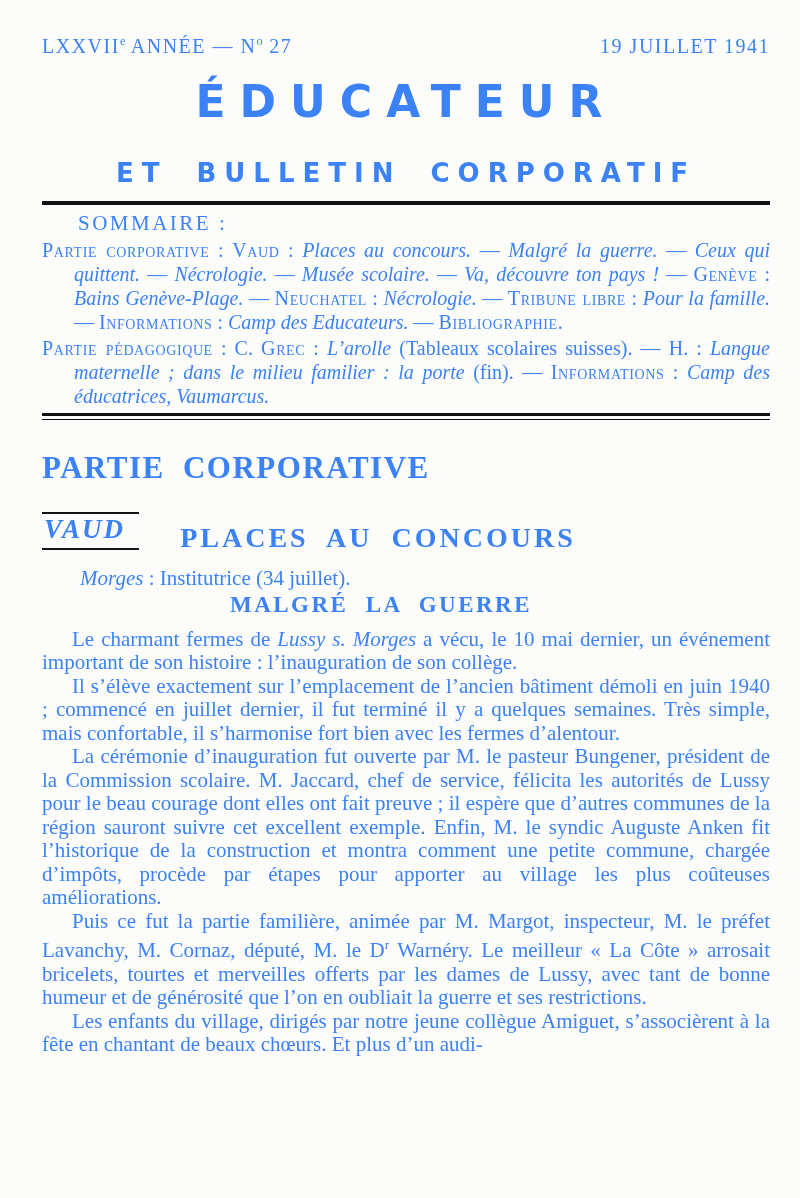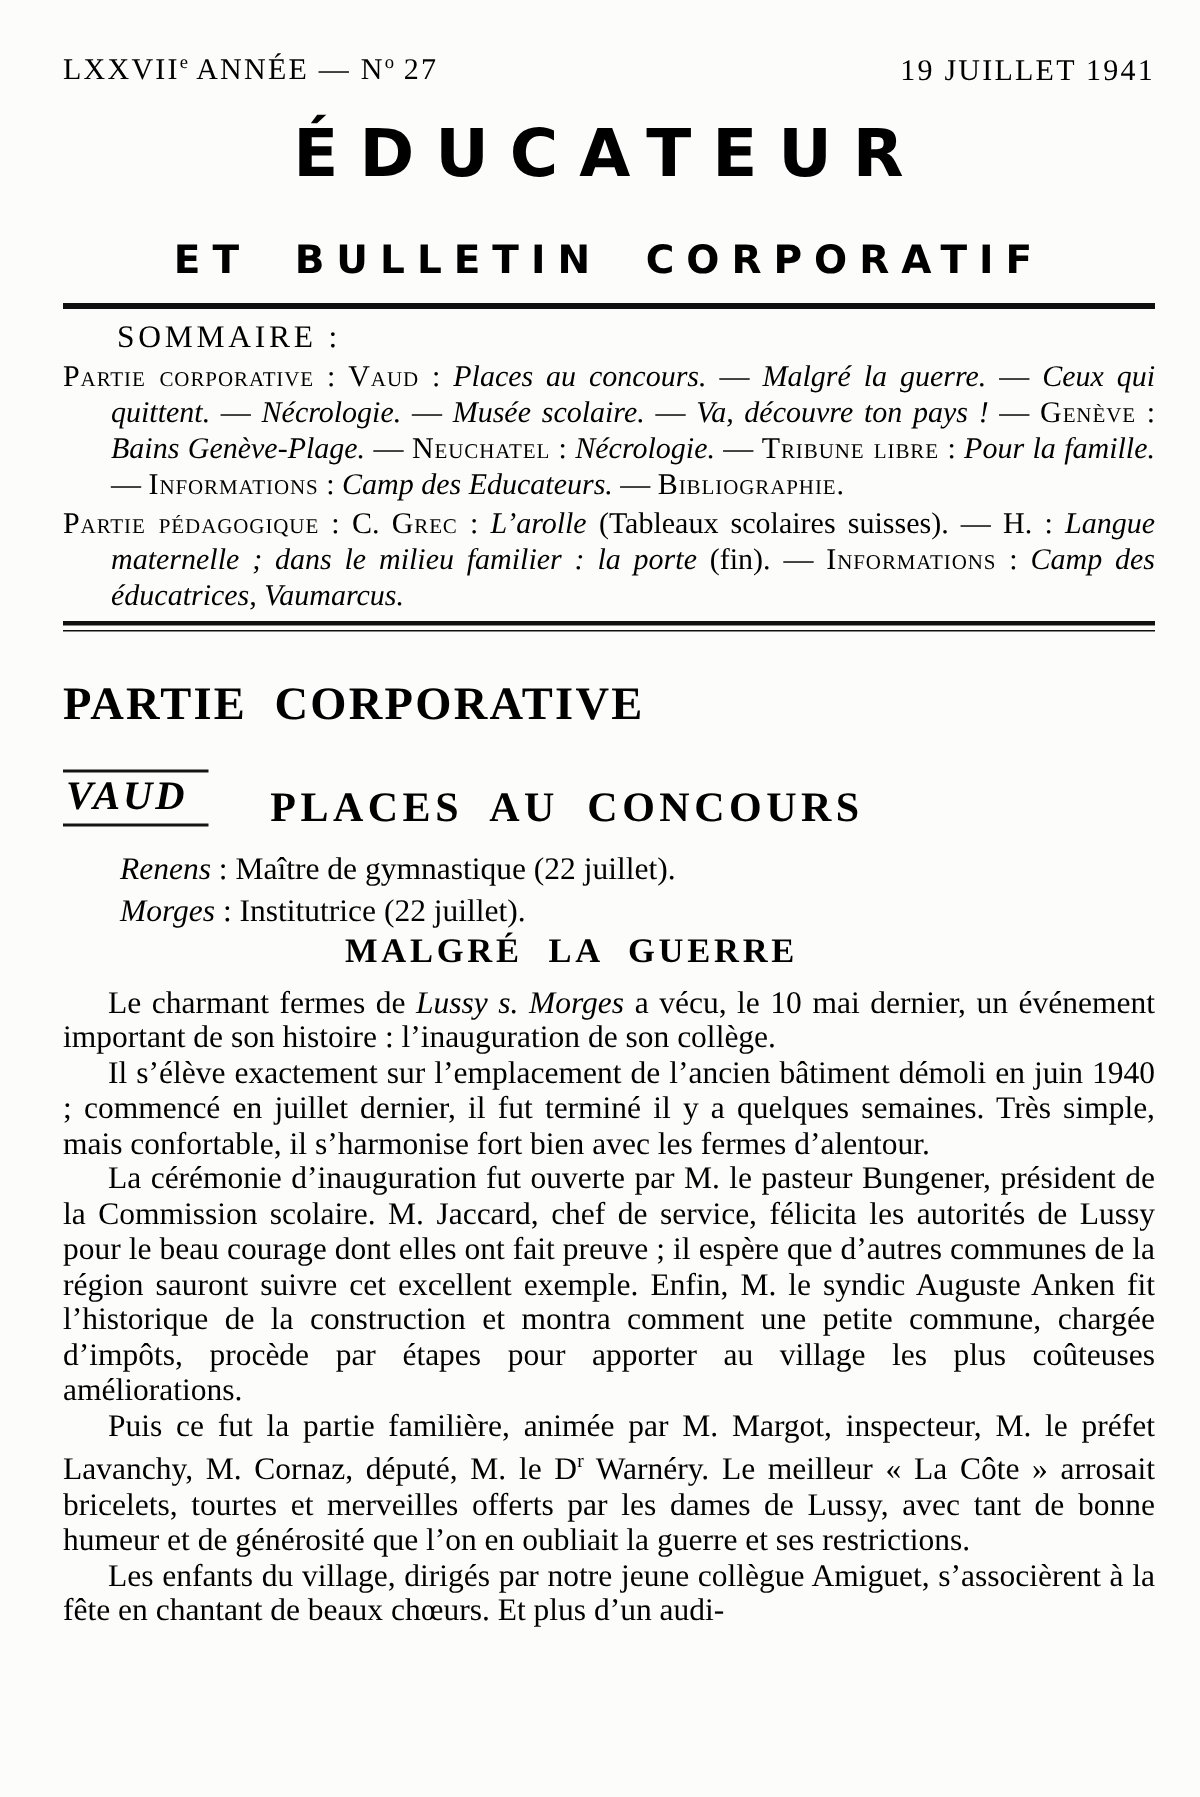--- a/index.html
+++ b/index.html
@@ -1,21 +1,21 @@
 <!DOCTYPE html>
 <html><head>
 <meta charset="utf-8">
 <style>
   html, body { margin: 0; padding: 0; background: #e9e9e7; }
   .page {
     width: 800px;
     height: 1198px;
     margin: 0 auto;
     background: #fcfcfb;
-    color: #000000;
+    color: #3b82f6;
     box-sizing: border-box;
     padding: 34px 30px 13px 42px;
     font-family: "Liberation Serif", "DejaVu Serif", serif;
     overflow: hidden;
   }
 
   
   .issue-row {
     display: flex;
     justify-content: space-between;
@@ -157,22 +157,21 @@
 
   <div>
     <div class="section-title">PARTIE CORPORATIVE</div>
 
     <div class="vaud-row">
       <span class="region-label">VAUD</span>
       <div class="places-heading">PLACES AU CONCOURS</div>
     </div>
 
     <div class="places-list">
-      <div class="place-item"><span class="run-i">Renens</span><span> : Maître de gymnastique (22 juillet).</span></div>
-      <div class="place-item"><span class="run-i">Morges</span><span> : Institutrice (22 juillet).</span></div>
+      <div class="place-item"><span class="run-i">Morges</span><span> : Institutrice (34 juillet).</span></div>
     </div>
 
     <div class="article-title">MALGRÉ LA GUERRE</div>
 
     <div class="article-body">
       <p><span>Le charmant fermes de </span><span class="run-i">Lussy s. Morges</span><span> a vécu, le 10 mai dernier, un événement important de son histoire : l’inauguration de son collège.</span></p>
       <p><span>Il s’élève exactement sur l’emplacement de l’ancien bâtiment démoli en juin 1940 ; commencé en juillet dernier, il fut terminé il y a quelques semaines. Très simple, mais confortable, il s’harmonise fort bien avec les fermes d’alentour.</span></p>
       <p><span>La cérémonie d’inauguration fut ouverte par M. le pasteur Bungener, président de la Commission scolaire. M. Jaccard, chef de service, félicita les autorités de Lussy pour le beau courage dont elles ont fait preuve ; il espère que d’autres communes de la région sauront suivre cet excellent exemple. Enfin, M. le syndic Auguste Anken fit l’historique de la construction et montra comment une petite commune, chargée d’impôts, procède par étapes pour apporter au village les plus coûteuses améliorations.</span></p>
       <p><span>Puis ce fut la partie familière, animée par M. Margot, inspecteur, M. le préfet Lavanchy, M. Cornaz, député, M. le D</span><span class="run-sup">r</span><span> Warnéry. Le meilleur « La Côte » arrosait bricelets, tourtes et merveilles offerts par les dames de Lussy, avec tant de bonne humeur et de générosité que l’on en oubliait la guerre et ses restrictions.</span></p>
       <p><span>Les enfants du village, dirigés par notre jeune collègue Amiguet, s’associèrent à la fête en chantant de beaux chœurs. Et plus d’un audi-</span></p>

